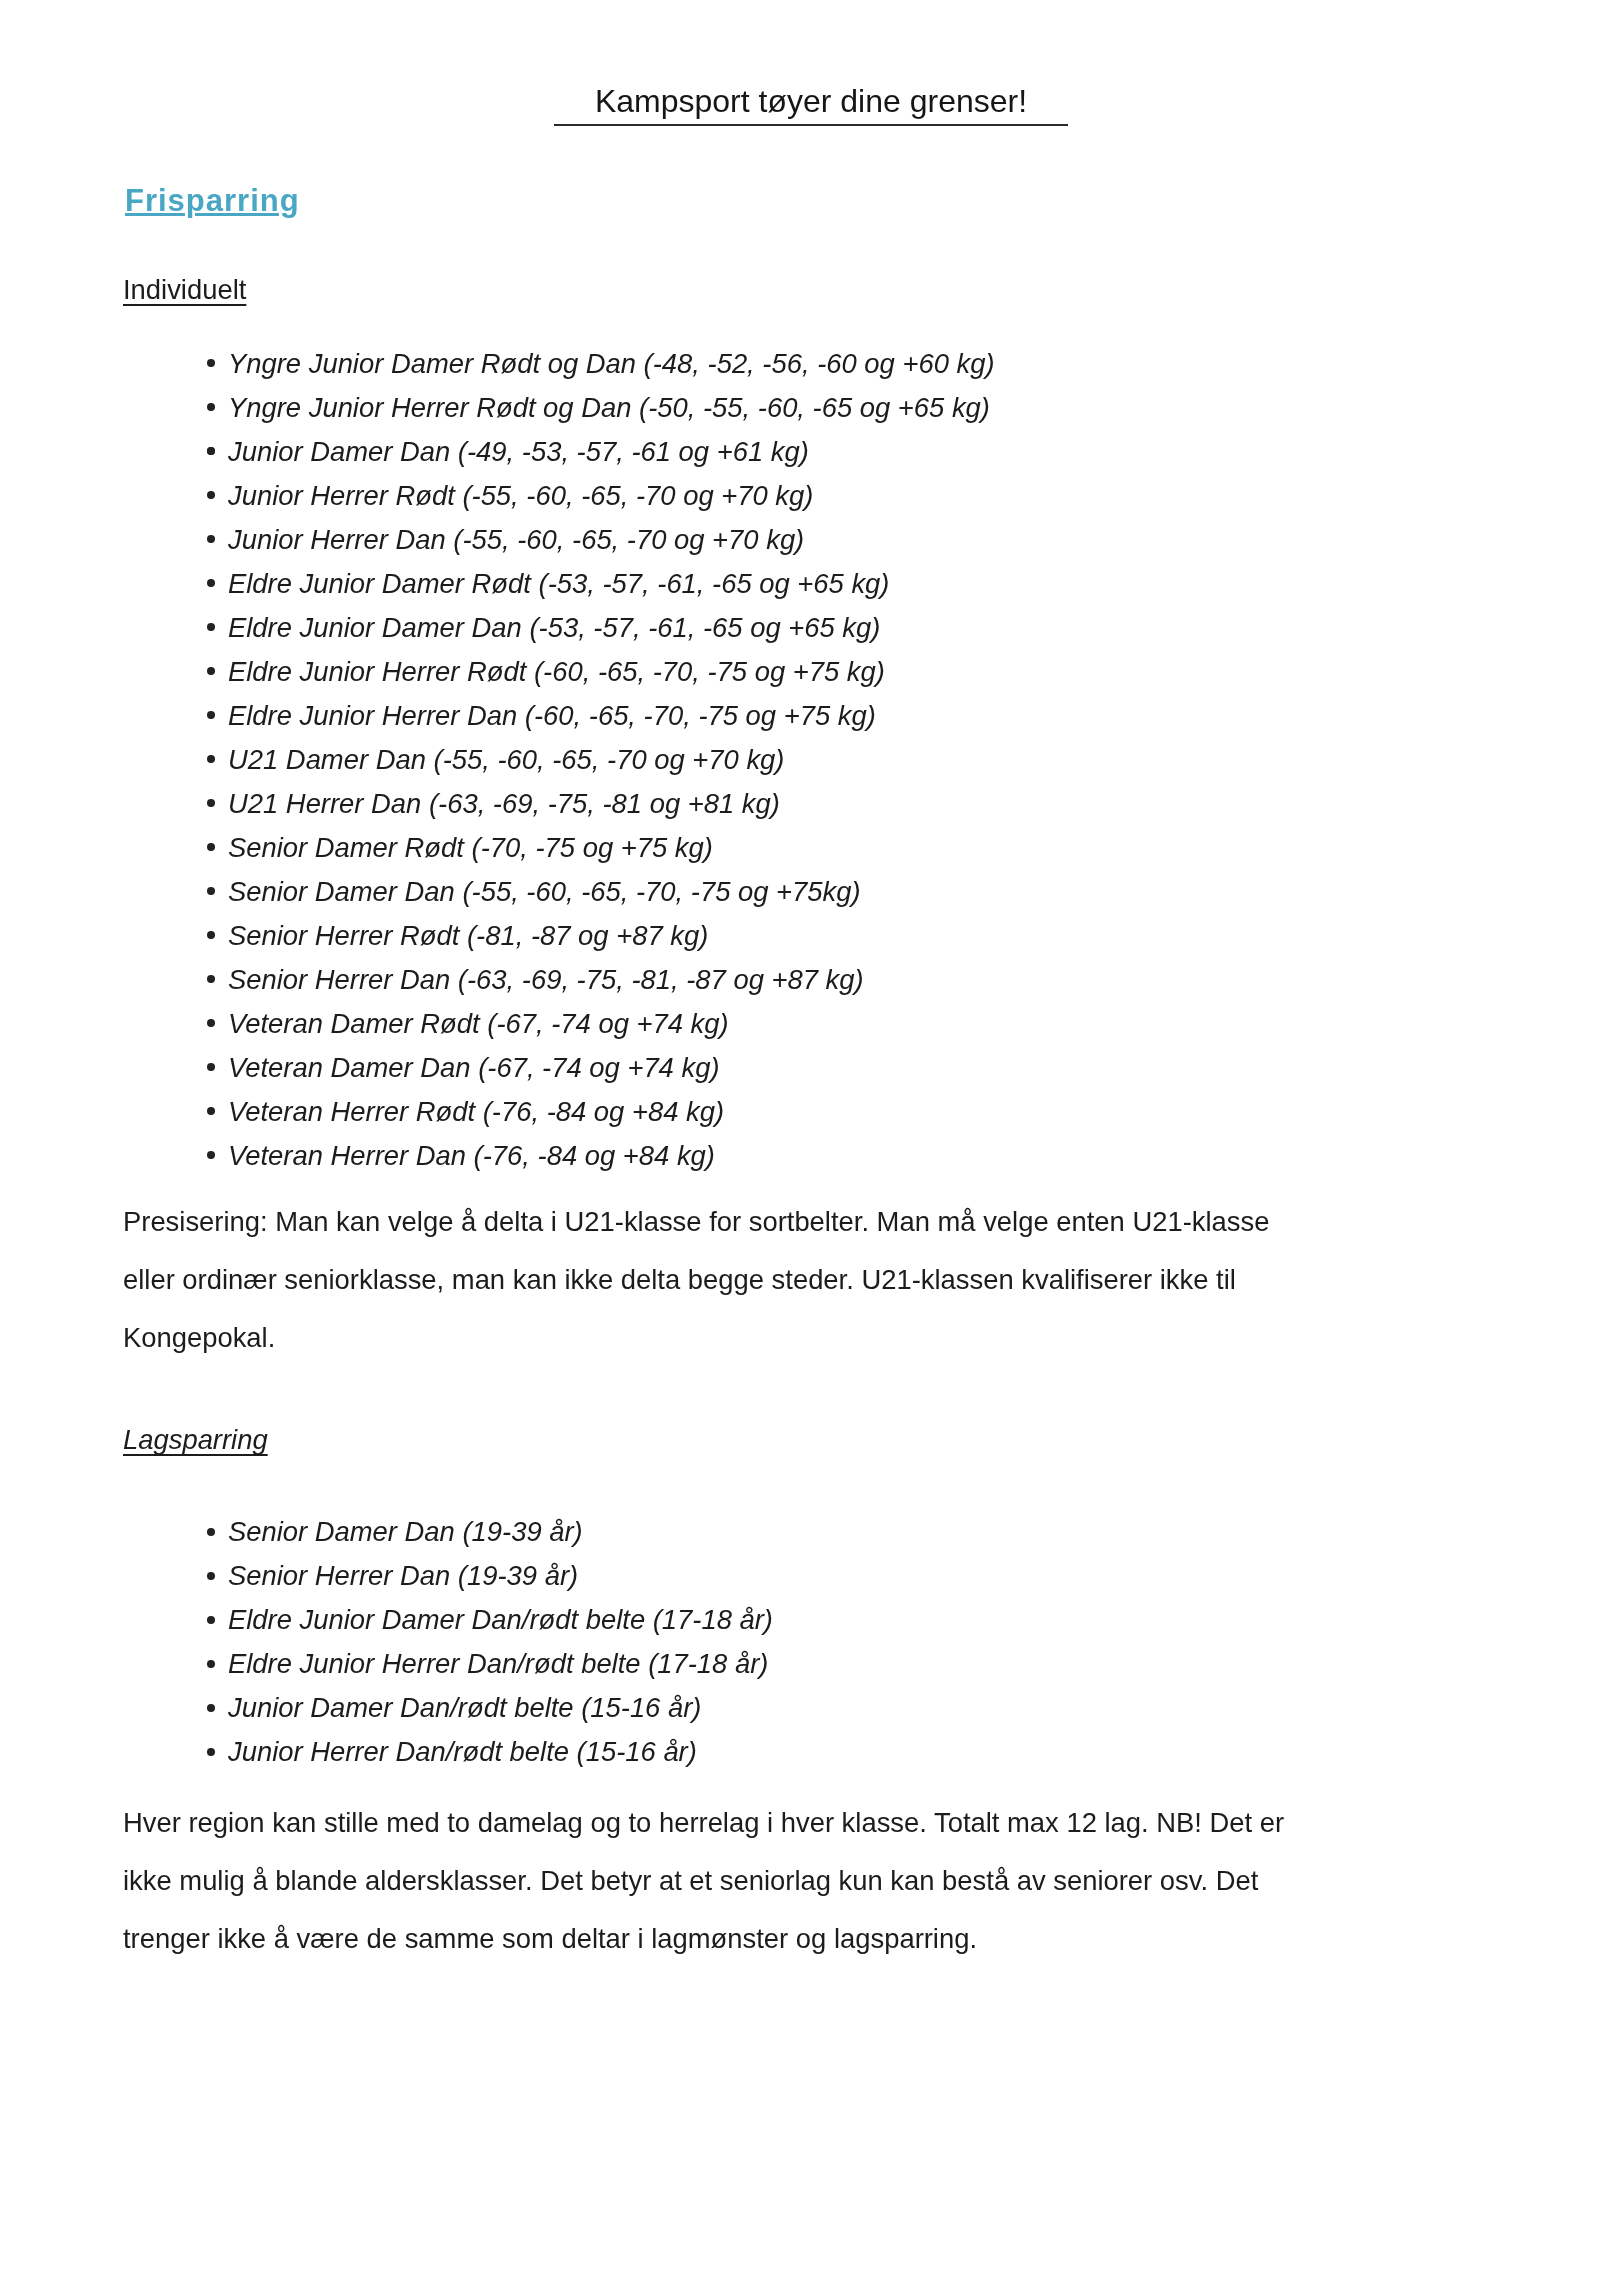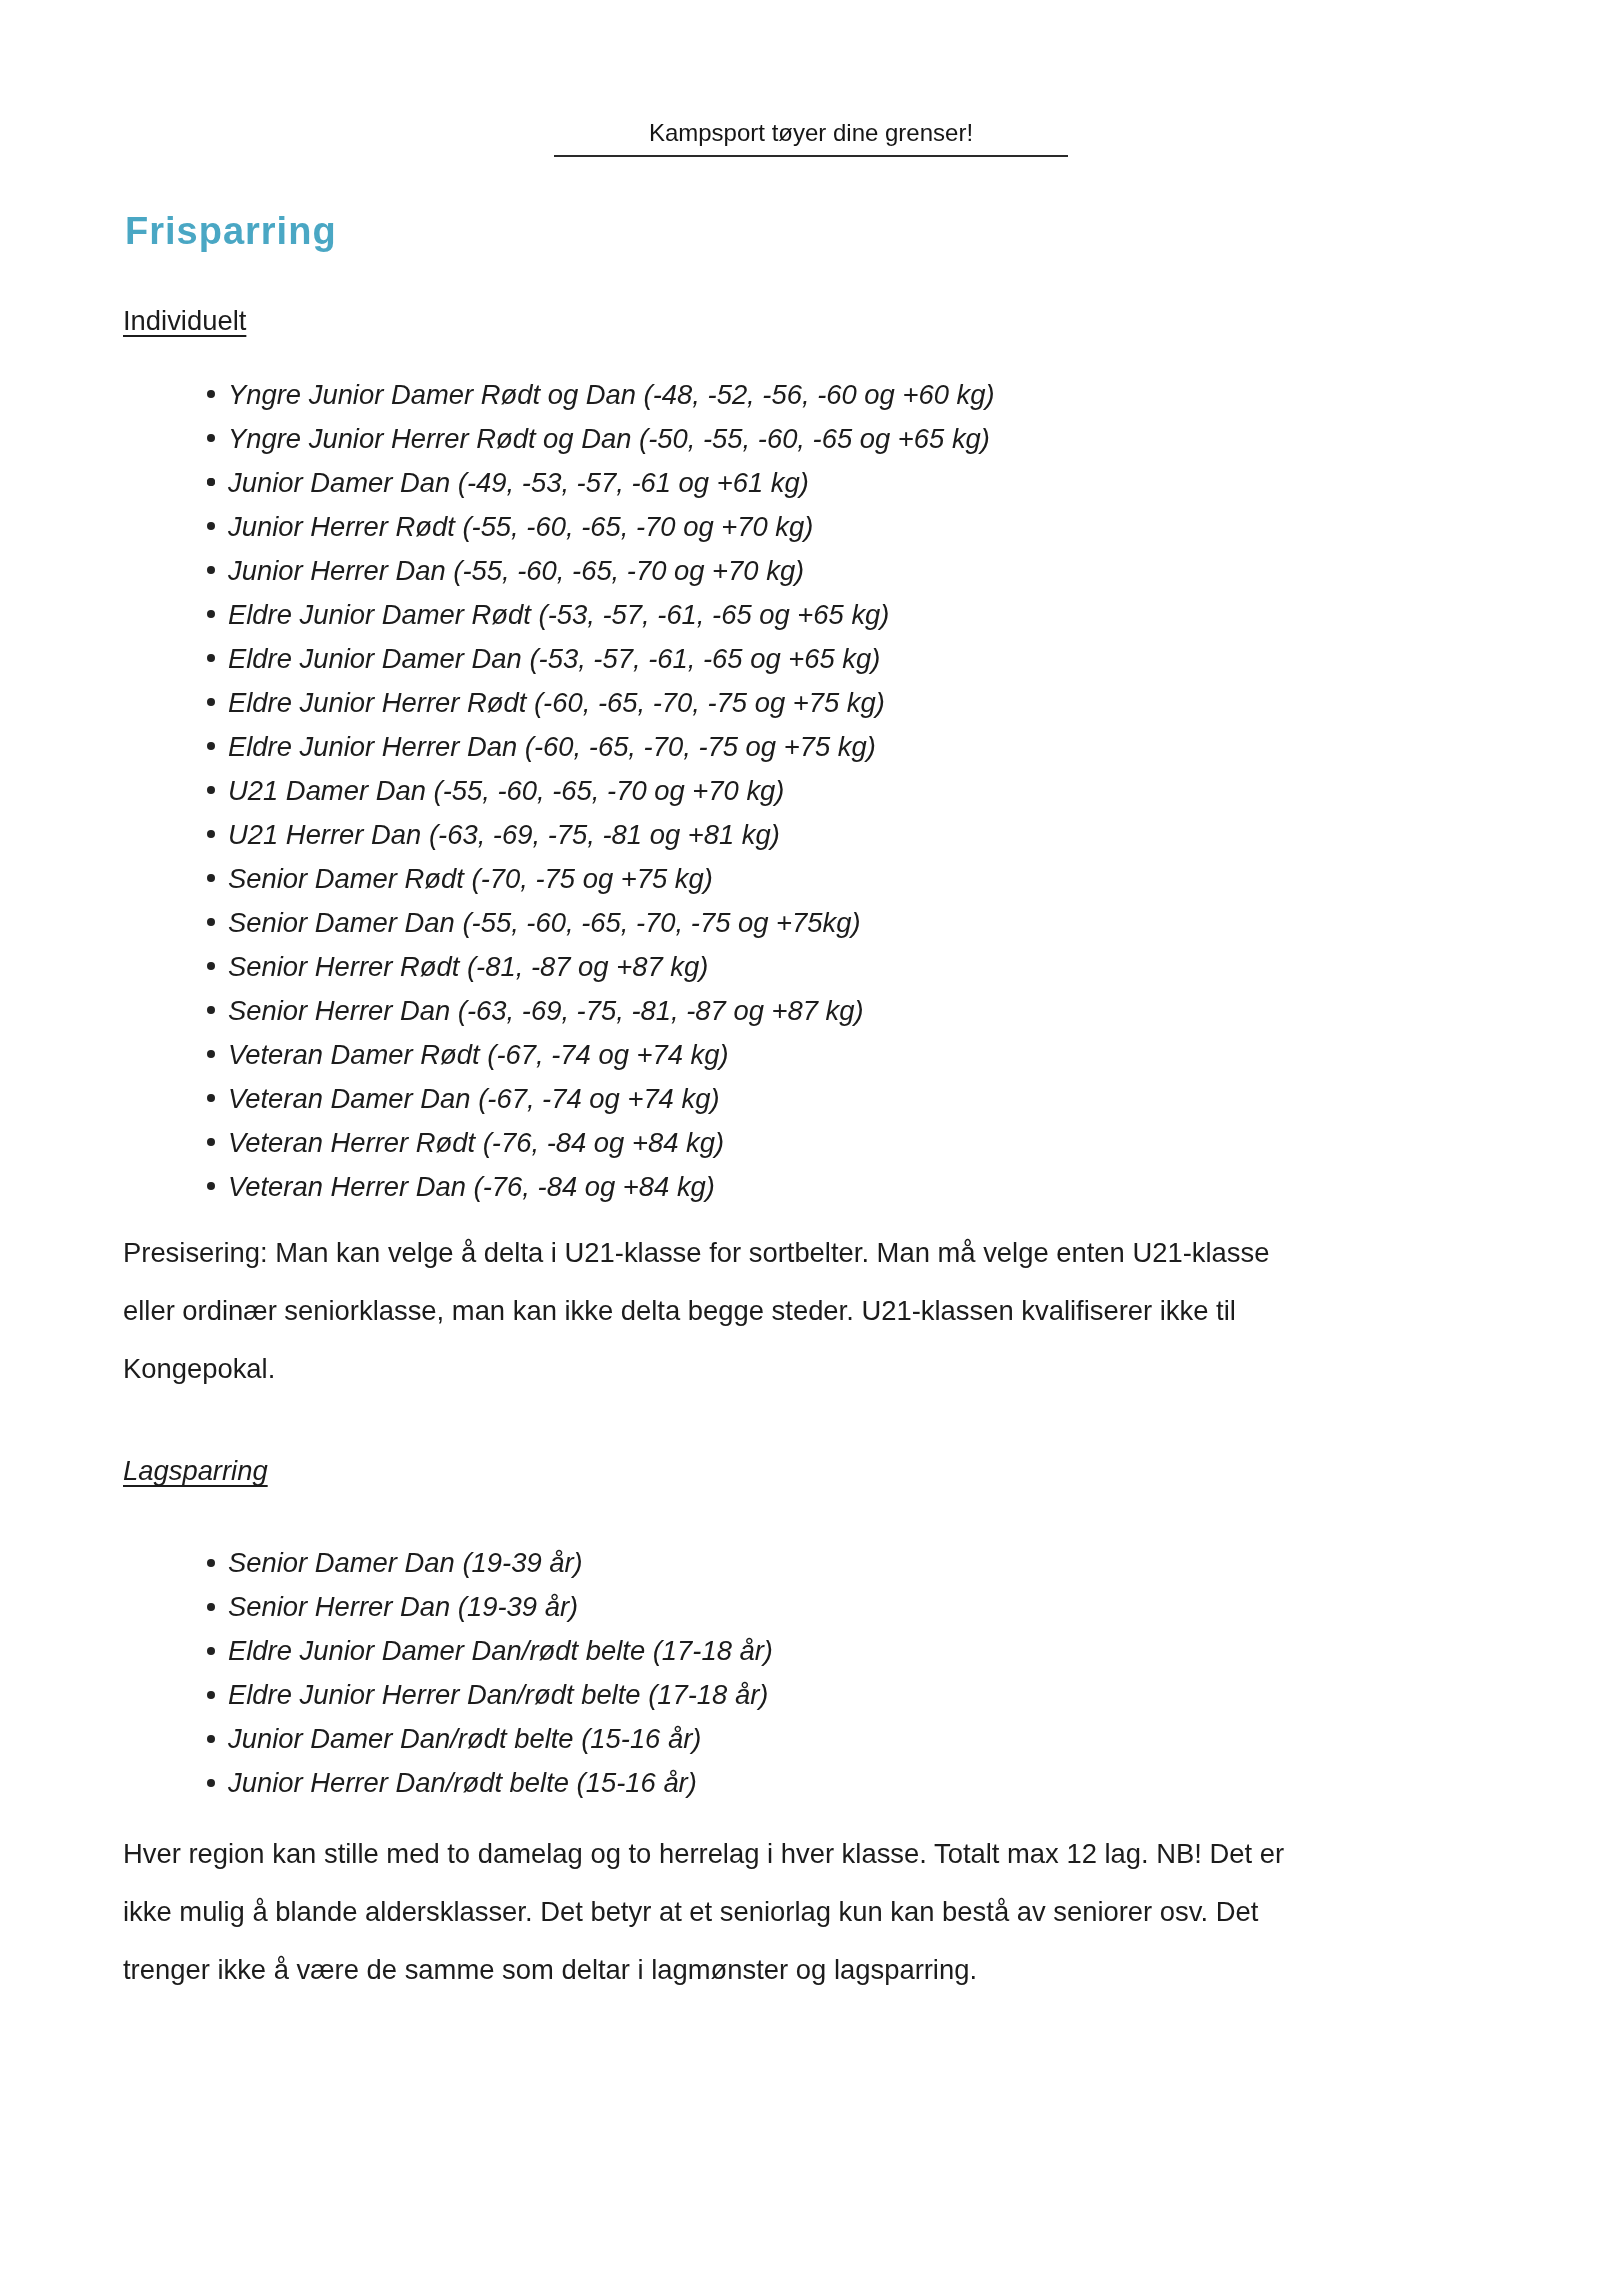--- a/index.html
+++ b/index.html
@@ -6,38 +6,39 @@
   .page {
     position: relative;
     width: 1622px;
     height: 2293px;
     background: #ffffff;
     font-family: "Liberation Sans", sans-serif;
     color: #1f1f1f;
     overflow: hidden;
   }
   .slogan {
-    margin: 116px 0 0 0;
+    margin: 85px 0 0 0;
     text-align: center;
-    font-size: 24px;
+    font-size: 32px;
     line-height: 33px;
     color: #161616;
   }
   .rule {
     width: 514px;
     margin: 5.9px auto 0 auto;
     border-top: 2px solid #2a2a2a;
     height: 0;
   }
   .title {
     margin: 55px 0 0 125px;
-    font-size: 38px;
+    font-size: 31px;
     line-height: 39px;
     font-weight: bold;
     letter-spacing: 1px;
+    text-decoration: underline;
   }
   .subheading {
     margin: 52px 0 0 123px;
     font-size: 27.4px;
     line-height: 35px;
     font-weight: normal;
     text-decoration: underline;
     text-decoration-thickness: 2px;
     text-underline-offset: 4.9px;
     color: #1c1c1c;

